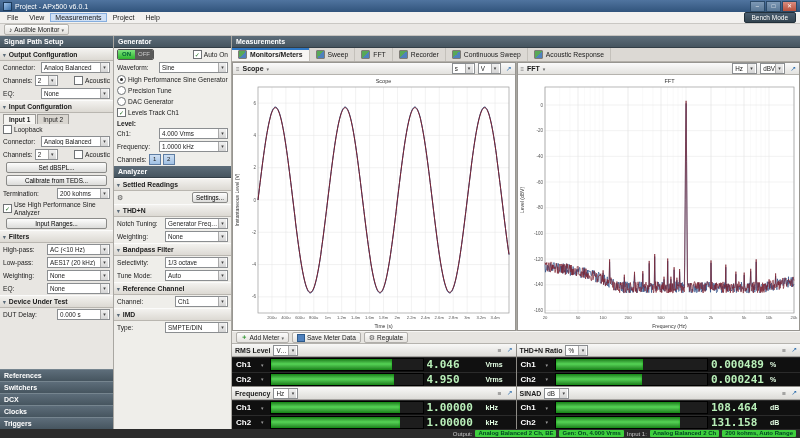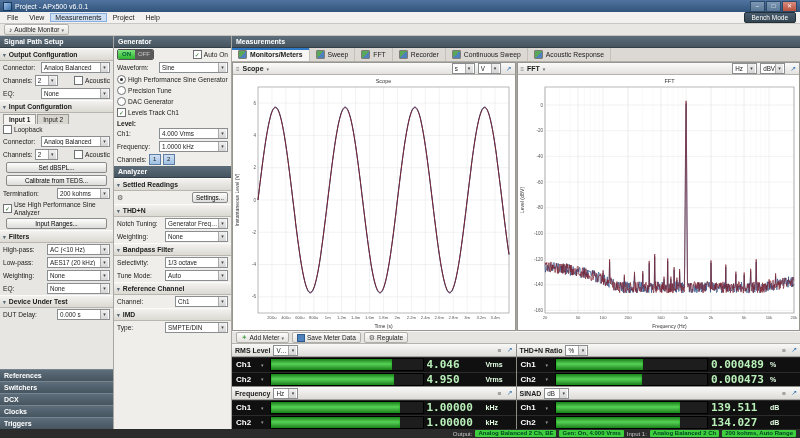--- a/index.html
+++ b/index.html
@@ -660,21 +660,21 @@
               </div>
             <span class="chval">0.000489</span>
             <span class="chunit">%</span>
           </div>
           <div class="chrow">
             <span class="chname">Ch2</span>
             <span class="charr">▾</span>
             <div class="bar-track">
                 <div class="bar-fill" style="width: 57%;"></div>
               </div>
-            <span class="chval">0.000473</span>
+            <span class="chval">0.000241</span>
             <span class="chunit">%</span>
           </div>
         </div>
 
         <div class="meter">
           <div class="mhdr">
             <span class="mtitle">Frequency</span>
             <div class="select w20">
               <span class="selv">Hz</span>
               <span class="arr">▾</span>
@@ -711,30 +711,30 @@
             </div>
             <span class="mic push">≡</span>
             <span class="ghx">↗</span>
           </div>
           <div class="chrow">
             <span class="chname">Ch1</span>
             <span class="charr">▾</span>
             <div class="bar-track">
                 <div class="bar-fill" style="width: 82%;"></div>
               </div>
-            <span class="chval">139.511</span>
+            <span class="chval">108.464</span>
             <span class="chunit">dB</span>
           </div>
           <div class="chrow">
             <span class="chname">Ch2</span>
             <span class="charr">▾</span>
             <div class="bar-track">
                 <div class="bar-fill" style="width: 82%;"></div>
               </div>
-            <span class="chval">134.027</span>
+            <span class="chval">131.158</span>
             <span class="chunit">dB</span>
           </div>
         </div>
 
       </div>
     </div>
   </div>
 
   <div class="statusbar">
     <span class="spacer"></span>

